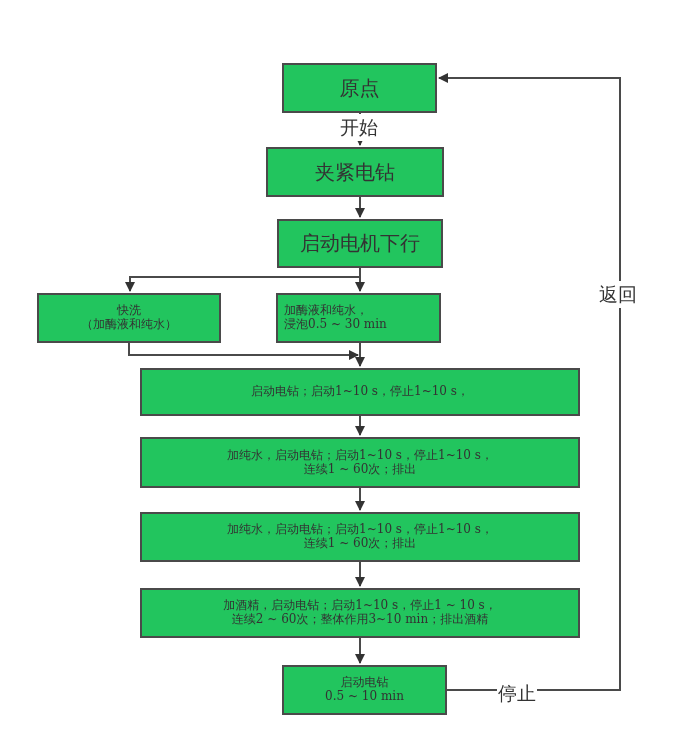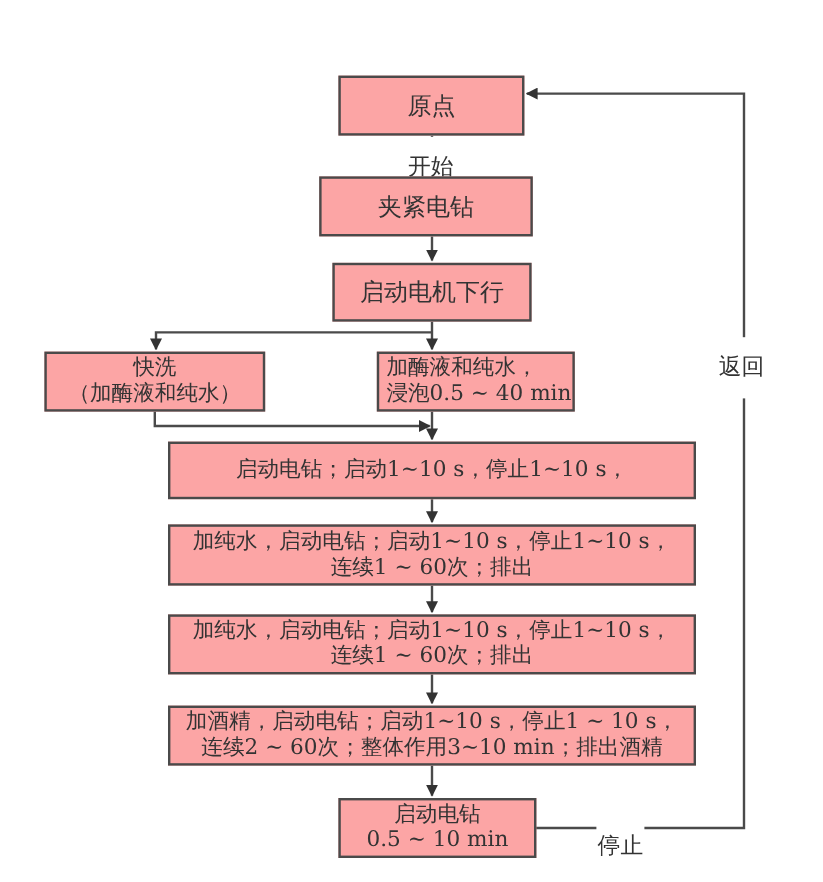--- a/index.html
+++ b/index.html
@@ -1,25 +1,25 @@
 <!DOCTYPE html>
 <html><head>
 <meta charset="utf-8">
 <style>
   html, body { margin: 0; padding: 0; background: #ffffff; }
   body { width: 686px; height: 735px; position: relative; overflow: hidden;
          font-family: "DejaVu Serif", "Liberation Serif", serif; color: #333333; }
   svg.diagram { position: absolute; left: 0; top: 0; }
-  .box { position: absolute; box-sizing: border-box; border: 2px solid #4a4a4a; background: #fca5a5;
+  .box { position: absolute; box-sizing: border-box; border: 2px solid #4a4a4a; background: #22c55e;
          display: flex; flex-direction: column; align-items: center; justify-content: center;
          text-align: center; line-height: 1.15; }
   .box .ln { display: block; white-space: nowrap; }
   .fs20 { font-size: 20px; }
-  .fs19 { font-size: 18px; }
-  .lbl { position: absolute; background: #ffffff; font-size: 19px; white-space: nowrap; line-height: 1; padding: 16px 1px; }
+  .fs19 { font-size: 12px; }
+  .lbl { position: absolute; background: #ffffff; font-size: 19px; white-space: nowrap; line-height: 1; padding: 4px 1px; }
 </style>
 </head>
 <body>
 
 <svg class="diagram" width="686" height="735" viewBox="0 0 686 735">
   <defs>
     <marker id="arr" markerWidth="10" markerHeight="10" refX="9" refY="5" orient="auto" markerUnits="userSpaceOnUse">
       <path d="M0,0 L10,5 L0,10 Z" fill="#333"></path>
     </marker>
   </defs>
@@ -61,23 +61,23 @@
 
 <div class="box fs20" style="left:277px;top:219px;width:166px;height:49px;text-align:center;">
   <span class="ln">启动电机下行</span>
 </div>
 
 <div class="box fs19" style="left:37px;top:293px;width:184px;height:50px;">
   <span class="ln">快洗</span>
   <span class="ln">（加酶液和纯水）</span>
 </div>
 
-<div class="box fs19" style="left:276px;top:293px;width:165px;height:50px;align-items:flex-start;padding-left:6px;margin-left:38px;">
+<div class="box fs19" style="left:276px;top:293px;width:165px;height:50px;align-items:flex-start;padding-left:6px;">
   <span class="ln">加酶液和纯水，</span>
-  <span class="ln">浸泡0.5 ~ 40 min</span>
+  <span class="ln">浸泡0.5 ~ 30 min</span>
 </div>
 
 <div class="box fs19" style="left:140px;top:368px;width:440px;height:48px;">
   <span class="ln">启动电钻；启动1~10 s，停止1~10 s，</span>
 </div>
 
 <div class="box fs19" style="left:140px;top:437px;width:440px;height:51px;">
   <span class="ln">加纯水，启动电钻；启动1~10 s，停止1~10 s，</span>
   <span class="ln">连续1 ~ 60次；排出</span>
 </div>

